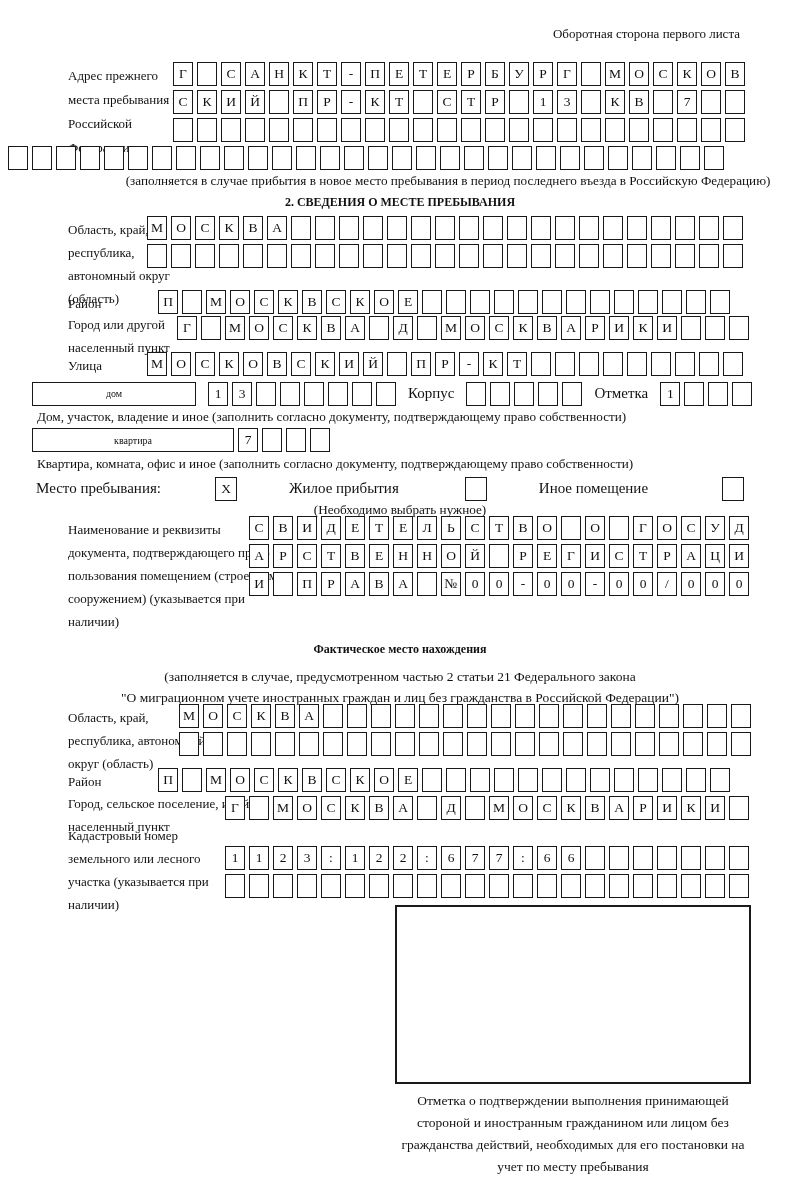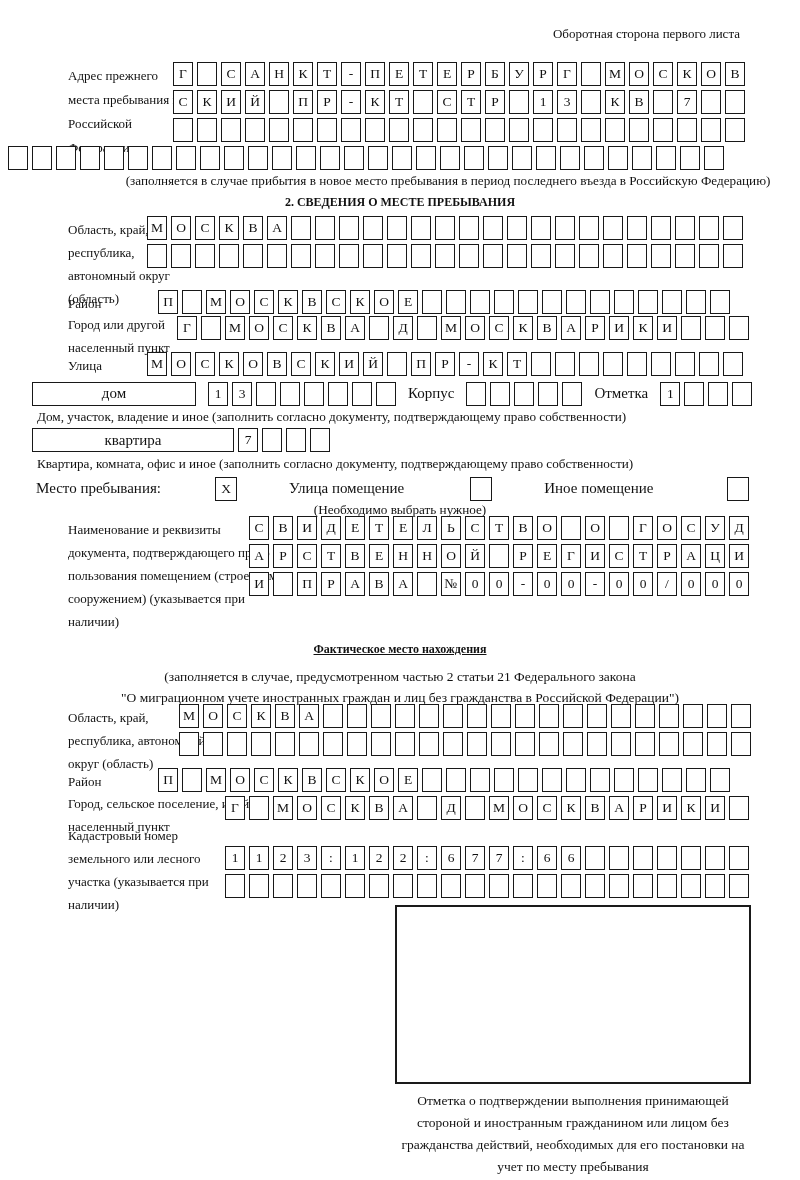--- a/index.html
+++ b/index.html
@@ -8,21 +8,21 @@
   .abs{position:absolute;}
   .lbl{font-size:13px;line-height:23px;}
   .row{position:absolute;display:flex;gap:4px;align-items:flex-start;}
   .cell{
     width:18px;height:22px;border:1.5px solid #181818;
     display:flex;align-items:center;justify-content:center;
     font-size:13.5px;flex:none;background:#fff;
   }
   .typebox{
     height:22px;border:1.6px solid #181818;display:flex;align-items:center;justify-content:center;
-    font-size:15px;flex:none;background:#fff;
+    font-size:10px;flex:none;background:#fff;
   }
   .inline-lbl{font-size:15px;line-height:25px;white-space:nowrap;flex:none;}
   .caption{font-size:13.2px;line-height:17px;text-align:right;}
   .center{left:0;width:800px;text-align:center;}
   .sect-title{font-size:12px;font-weight:bold;}
   .grp{display:flex;gap:4px;flex:none;}
 </style>
 </head>
 <body>
 
@@ -323,21 +323,21 @@
         <span class="cell"></span>
         <span class="cell"></span>
         <span class="cell"></span>
       </span>
   </div>
   <div class="abs caption" style="top:455px;left:37px;">Квартира, комната, офис и иное (заполнить согласно документу, подтверждающему право собственности)</div>
 
   <div class="row" style="top:476px;left:36px;align-items:center;gap:44px;">
     <span class="inline-lbl">Место пребывания:</span>
     <span class="cell" style="width:20px;margin-left:10px;">X</span>
-    <span class="inline-lbl" style="margin-left:8px;">Улица помещение</span>
+    <span class="inline-lbl" style="margin-left:8px;">Жилое прибытия</span>
     <span class="cell" style="width:20px;margin-left:22px;"></span>
     <span class="inline-lbl" style="margin-left:8px;">Иное помещение</span>
     <span class="cell" style="width:20px;margin-left:30px;"></span>
     <span class="inline-lbl" style="margin-left:32px;">Организация</span>
   </div>
   <div class="abs caption center" style="top:501px;">(Необходимо выбрать нужное)</div>
 
   <div class="abs lbl" style="top:518px;left:68px;width:215px;">Наименование и реквизиты документа, подтверждающего право пользования помещением (строением, сооружением) (указывается при наличии)</div>
   <div class="row" style="top:516px;left:249px;">
       <span class="cell">С</span>
@@ -402,21 +402,21 @@
       <span class="cell">0</span>
       <span class="cell">-</span>
       <span class="cell">0</span>
       <span class="cell">0</span>
       <span class="cell">/</span>
       <span class="cell">0</span>
       <span class="cell">0</span>
       <span class="cell">0</span>
     </div>
 
-  <div class="abs sect-title center" style="top:642px;text-decoration:underline;">Фактическое место нахождения</div>
+  <div class="abs sect-title center" style="top:642px;">Фактическое место нахождения</div>
   <div class="abs caption center" style="top:668px;font-size:13.5px;">(заполняется в случае, предусмотренном частью 2 статьи 21 Федерального закона</div>
   <div class="abs caption center" style="top:689px;font-size:13.5px;">"О миграционном учете иностранных граждан и лиц без гражданства в Российской Федерации")</div>
 
   <div class="abs lbl" style="top:706px;left:68px;width:150px;">Область, край, республика, автономный округ (область)</div>
   <div class="row" style="top:704px;left:179px;">
       <span class="cell">М</span>
       <span class="cell">О</span>
       <span class="cell">С</span>
       <span class="cell">К</span>
       <span class="cell">В</span>

